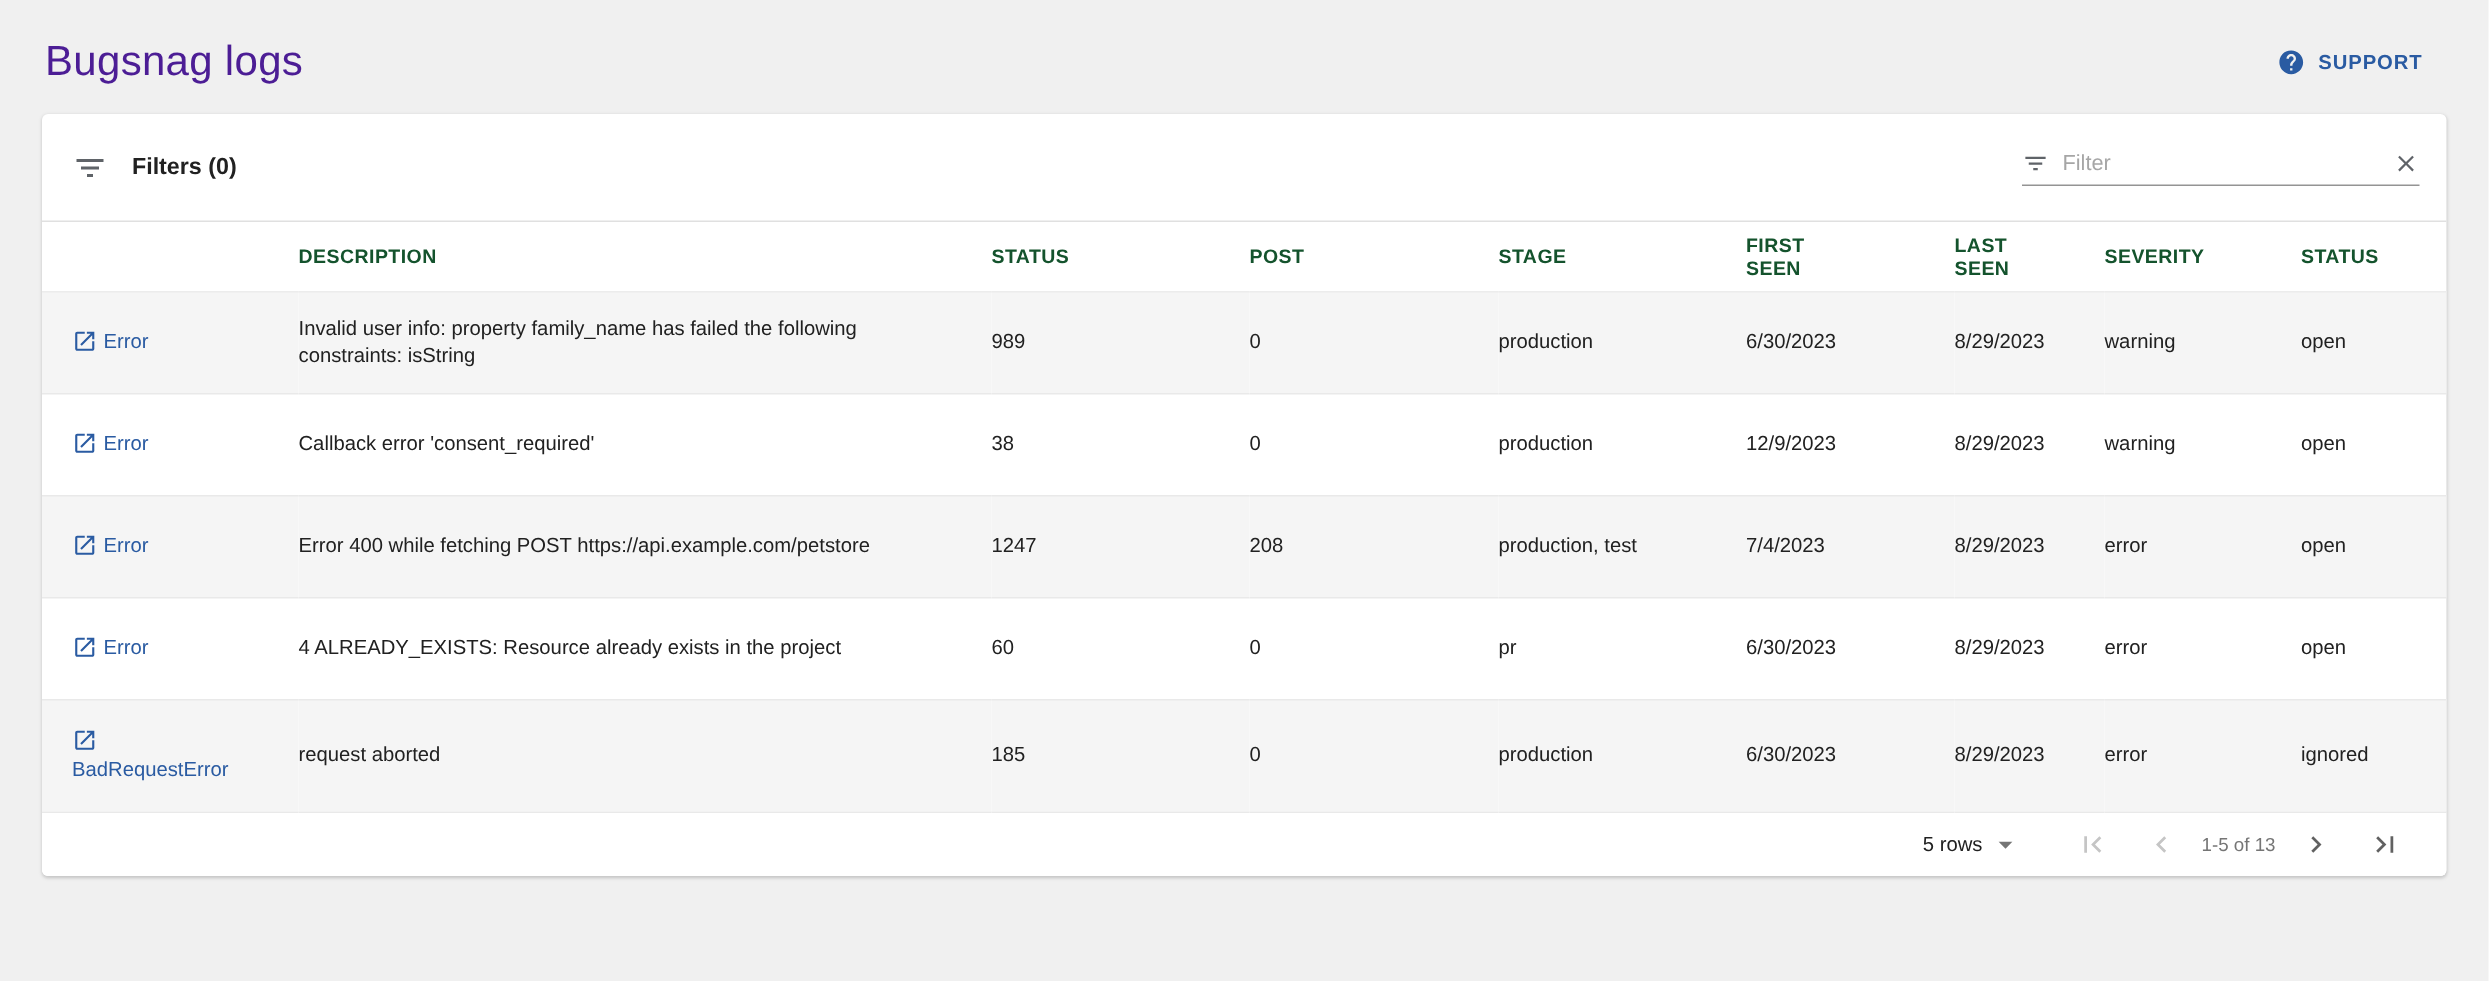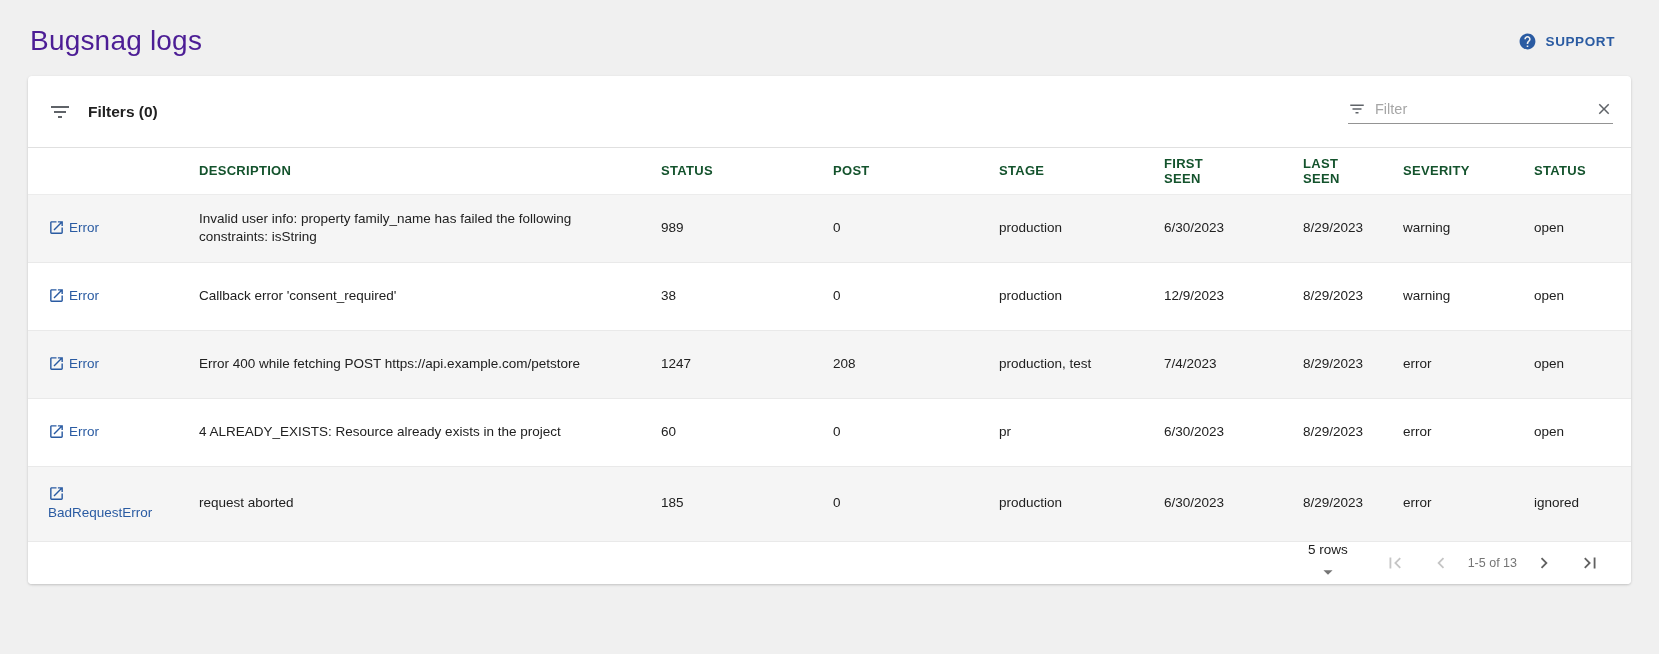--- a/index.html
+++ b/index.html
@@ -142,21 +142,20 @@
     justify-content: flex-end;
     padding-right: 24px;
     background: #ffffff;
   }
   .rows-select {
     display: flex;
     align-items: center;
     gap: 4px;
     cursor: pointer;
     margin-right: 30px;
-    flex-direction: column;
   }
   .rows-select-label { font-size: 13.5px; color: #212121; }
   .rows-select .icon { color: #757575; }
   .pg-btn {
     display: flex;
     align-items: center;
     justify-content: center;
     width: 34px;
     height: 34px;
     cursor: pointer;

